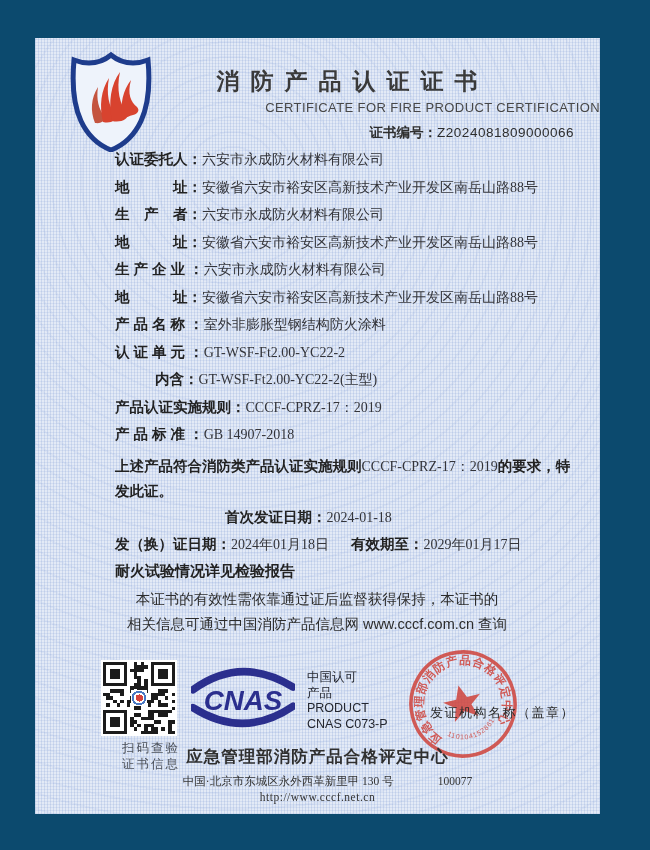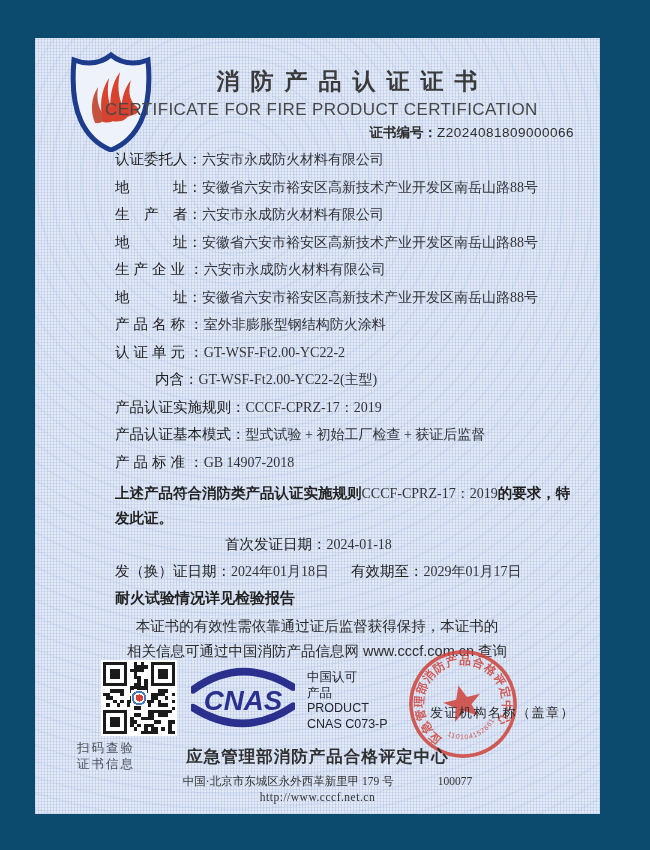--- a/index.html
+++ b/index.html
@@ -10,45 +10,45 @@
   .cert{position:absolute;left:35px;top:38px;width:565px;height:776px;
         background-color:#e3eaf6;
         background-image:
           repeating-linear-gradient(90deg, rgba(120,150,210,.22) 0 1px, rgba(255,255,255,0) 1px 3px),
           repeating-linear-gradient(0deg, rgba(120,150,210,.15) 0 1px, rgba(255,255,255,0) 1px 3px),
           repeating-radial-gradient(circle at 35% 18%, rgba(140,165,220,.10) 0 2px, rgba(255,255,255,0) 2px 15px);}
   
   .logo{position:absolute;left:30px;top:14px;width:92px;height:100px;}
   .hdr-title{position:absolute;left:70px;right:0;top:28px;text-align:center;
         font-size:23px;font-weight:700;letter-spacing:11px;color:#3a3a3a;}
-  .hdr-sub{position:absolute;left:70px;right:0;top:62px;text-align:left;
-        font-size:17px;letter-spacing:.4px;color:#474747;}
+  .hdr-sub{position:absolute;left:70px;right:0;top:62px;text-align:right;
+        font-size:13px;letter-spacing:.4px;color:#474747;}
   .certno{position:absolute;top:86px;right:26px;font-size:13.5px;color:#2e2e2e;}
   .certno .lb{font-weight:700;}
   .certno .no{font-family:Liberation Sans, sans-serif;letter-spacing:.5px;}
   
   .body{position:absolute;left:80px;right:25px;top:108px;}
   .frow{line-height:26.5px;white-space:nowrap;}
-  .flabel{font-weight:400;font-size:14.5px;color:#222;}
+  .flabel{font-weight:700;font-size:14.5px;color:#222;}
   .fvalue{font-family:"Liberation Serif",serif;font-size:14px;color:#33343a;}
   .indent{padding-left:40px;}
   .statement{margin-top:5px;line-height:25px;font-size:14.5px;color:#222;}
   .statement .b{font-weight:700;}
   .statement .c{font-family:"Liberation Serif",serif;font-weight:400;font-size:14px;color:#33343a;}
   .drow{line-height:26px;white-space:nowrap;}
   .drow .flabel{font-size:14.5px;}
   .first-issue{padding-left:110px;}
   .gap{display:inline-block;width:22px;}
   .fire-note{text-align:left;font-weight:700;font-size:15px;color:#222;line-height:26px;}
   .notice{margin-left:-56px;text-align:center;font-size:14.5px;font-weight:500;
           color:#2c2c2c;line-height:25px;margin-top:3px;}
   
   .qr{position:absolute;left:66px;top:622px;width:76px;height:76px;background:#fff;padding:2px;box-sizing:border-box;}
   .qr svg{width:100%;height:100%;display:block;}
-  .qr-caption{position:absolute;left:42px;top:702px;width:100px;
+  .qr-caption{position:absolute;left:42px;top:702px;width:148px;text-align:center;
         font-size:12.5px;letter-spacing:2px;color:#4a4f58;line-height:16px;}
   .cnas-logo{position:absolute;left:156px;top:628px;width:84px;height:66px;}
   .cnas-text{position:absolute;left:272px;top:632px;font-size:12.5px;line-height:15.5px;color:#23262f;}
   .seal{position:absolute;left:368px;top:606px;width:120px;height:120px;}
   .seal svg{width:100%;height:100%;color:#cf4038;opacity:.84;transform:rotate(-14deg);}
   .seal-ring{font-size:11.5px;letter-spacing:1px;fill:currentColor;font-weight:600;}
   .seal-code{font-size:7px;letter-spacing:.8px;fill:currentColor;}
   .issuer{position:absolute;left:348px;top:666px;width:239px;text-align:center;
         font-size:13px;letter-spacing:1.5px;color:#2b2b2b;z-index:3;}
   .footer-org{position:absolute;left:0;right:0;top:708px;text-align:center;
@@ -83,21 +83,20 @@
       <div class="frow"><span class="flabel">认证委托人：</span><span class="fvalue">六安市永成防火材料有限公司</span></div>
       <div class="frow"><span class="flabel">地　　　址：</span><span class="fvalue">安徽省六安市裕安区高新技术产业开发区南岳山路88号</span></div>
       <div class="frow"><span class="flabel">生　产　者：</span><span class="fvalue">六安市永成防火材料有限公司</span></div>
       <div class="frow"><span class="flabel">地　　　址：</span><span class="fvalue">安徽省六安市裕安区高新技术产业开发区南岳山路88号</span></div>
       <div class="frow"><span class="flabel">生 产 企 业 ：</span><span class="fvalue">六安市永成防火材料有限公司</span></div>
       <div class="frow"><span class="flabel">地　　　址：</span><span class="fvalue">安徽省六安市裕安区高新技术产业开发区南岳山路88号</span></div>
       <div class="frow"><span class="flabel">产 品 名 称 ：</span><span class="fvalue">室外非膨胀型钢结构防火涂料</span></div>
       <div class="frow"><span class="flabel">认 证 单 元 ：</span><span class="fvalue">GT-WSF-Ft2.00-YC22-2</span></div>
       <div class="frow indent"><span class="flabel">内含：</span><span class="fvalue">GT-WSF-Ft2.00-YC22-2(主型)</span></div>
       <div class="frow"><span class="flabel">产品认证实施规则：</span><span class="fvalue">CCCF-CPRZ-17：2019</span></div>
-      <div class="frow"><span class="flabel">产品认证基本模式：</span><span class="fvalue">型式试验 + 初始工厂检查 + 获证后监督</span></div>
       <div class="frow"><span class="flabel">产 品 标 准 ：</span><span class="fvalue">GB 14907-2018</span></div>
 
       <div class="statement"><span class="b">上述产品符合消防类产品认证实施规则</span><span class="c">CCCF-CPRZ-17：2019</span><span class="b">的要求，特发此证。</span></div>
 
       <div class="drow first-issue"><span class="flabel">首次发证日期：</span><span class="fvalue">2024-01-18</span></div>
       <div class="drow"><span class="flabel">发（换）证日期：</span><span class="fvalue">2024年01月18日</span><span class="gap"></span><span class="flabel">有效期至：</span><span class="fvalue">2029年01月17日</span></div>
       <div class="fire-note">耐火试验情况详见检验报告</div>
 
       <div class="notice">
         <div>本证书的有效性需依靠通过证后监督获得保持，本证书的</div>
@@ -260,17 +259,17 @@
         <path id="sealArcTop" d="M -28.3 28.3 A 40 40 0 1 1 28.3 28.3" fill="none"></path>
         <text class="seal-ring"><textPath href="#sealArcTop">应急管理部消防产品合格评定中心</textPath></text>
         <path id="sealArcBot" d="M -26 24 A 35.4 35.4 0 0 0 26 24" fill="none"></path>
         <text class="seal-code"><textPath href="#sealArcBot" startOffset="4">110104152861</textPath></text>
         <polygon fill="currentColor" points="0,-19 5.6,-5.9 19,-5.9 8.1,2.3 12.2,15.4 0,7.2 -12.2,15.4 -8.1,2.3 -19,-5.9 -5.6,-5.9"></polygon>
       </svg>
     </div>
     <div class="issuer">发证机构名称（盖章）</div>
 
     <div class="footer-org">应急管理部消防产品合格评定中心</div>
-    <div class="footer-addr"><span>中国·北京市东城区永外西革新里甲 179 号</span><span class="pc">100077</span></div>
+    <div class="footer-addr"><span>中国·北京市东城区永外西革新里甲 130 号</span><span class="pc">100077</span></div>
     <div class="footer-url">http://www.cccf.net.cn</div>
 
   </div>
 </div>
 
 </body></html>

